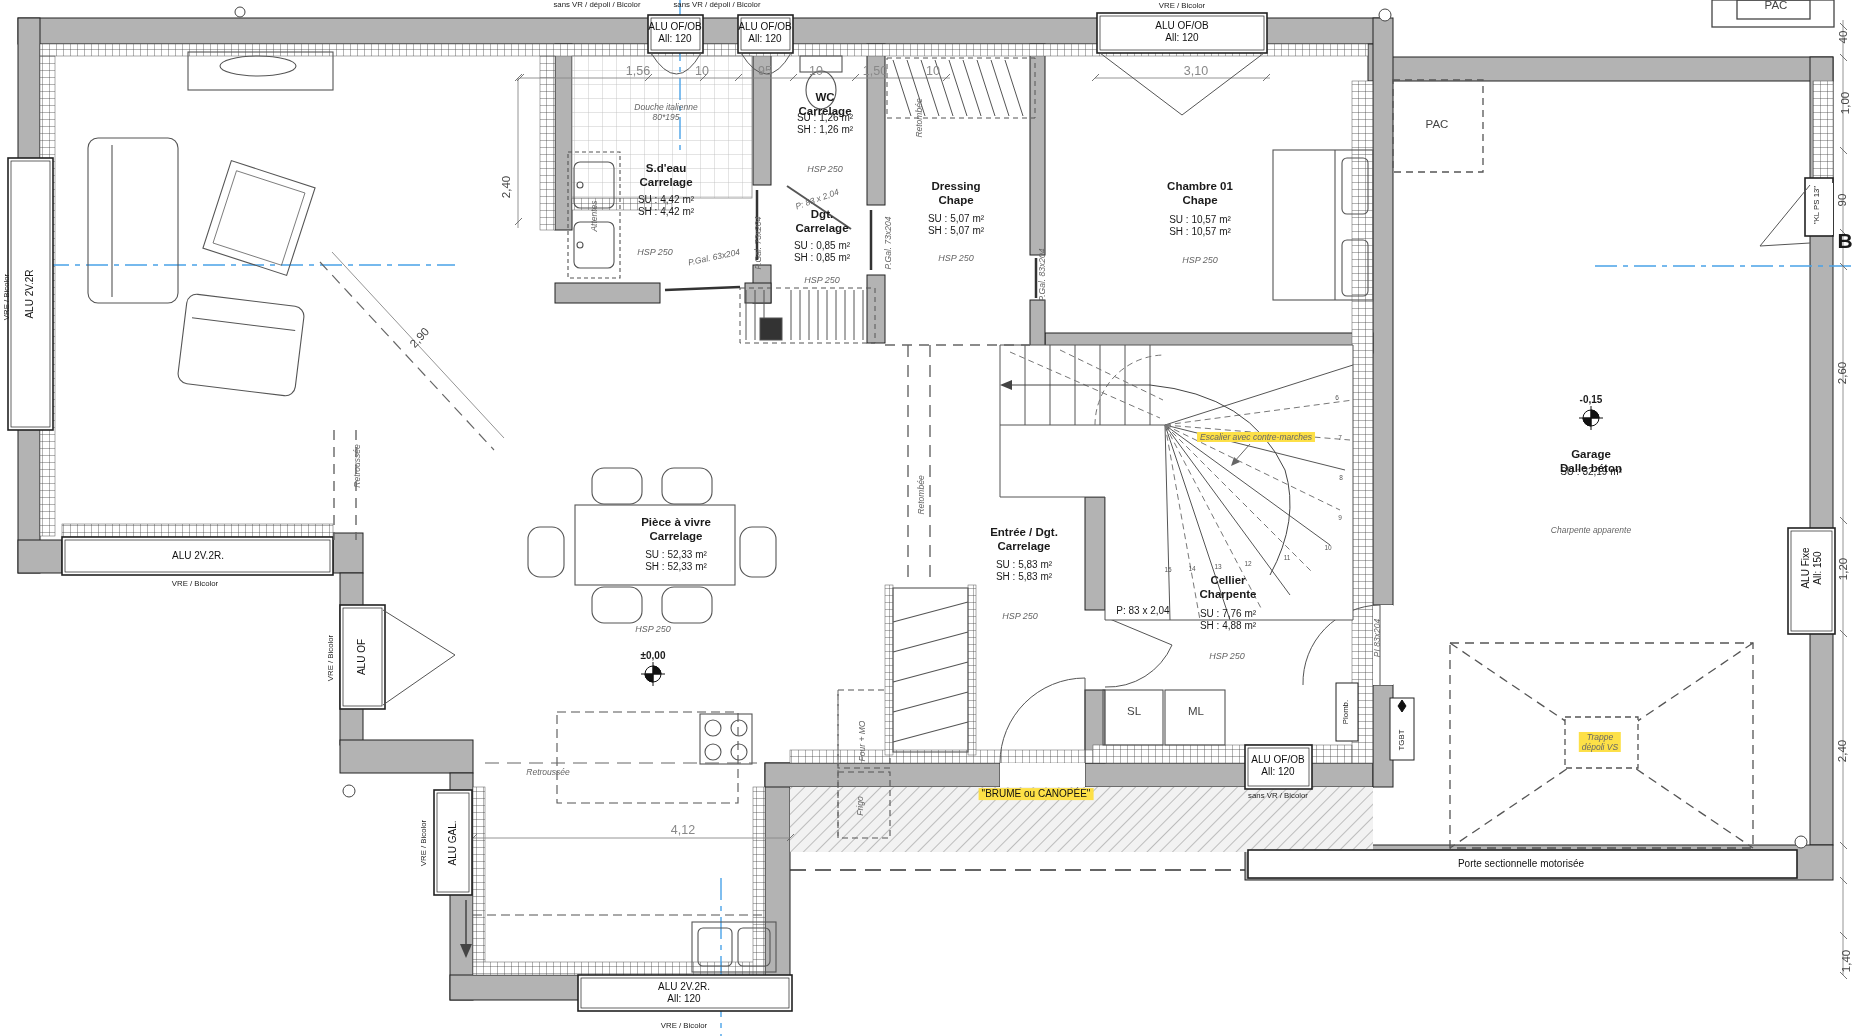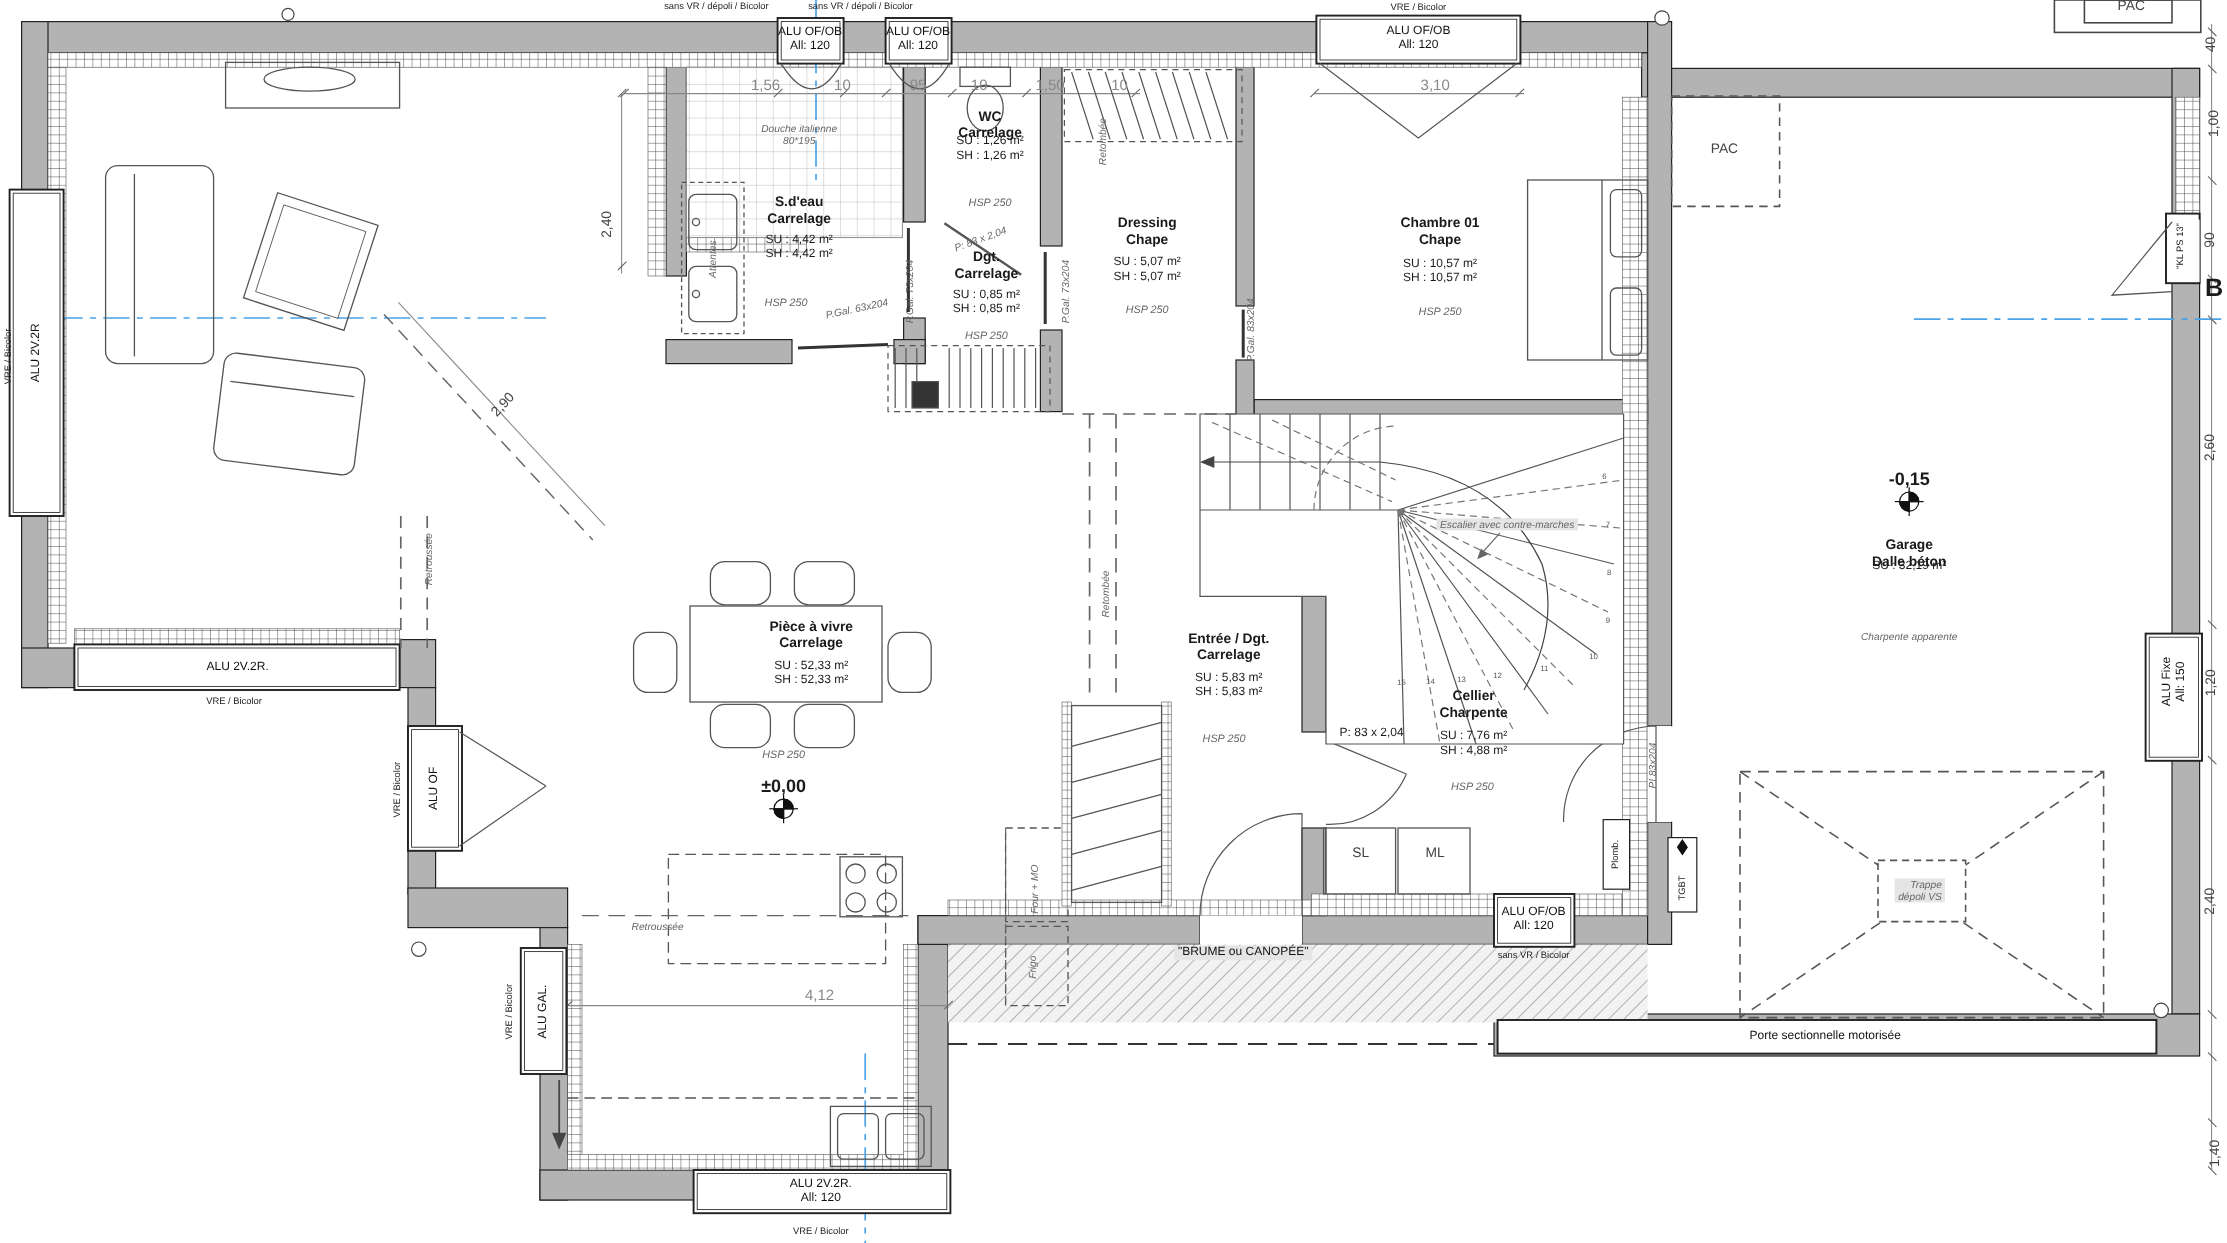--- a/index.html
+++ b/index.html
@@ -4,30 +4,30 @@
 <style>
   html,body{margin:0;padding:0;background:#fff;}
   #plan{position:relative;width:1856px;height:1036px;background:#fff;overflow:hidden;
         font-family:"Liberation Sans",sans-serif;}
   #plan svg{position:absolute;left:0;top:0;}
   #labels{position:absolute;left:0;top:0;width:100%;height:100%;}
   .lbl{position:absolute;transform:translate(-50%,-50%);white-space:pre-line;text-align:center;
        color:#1a1a1a;line-height:1.18;}
   .room{font-weight:700;font-size:11.5px;}
   .val{font-size:10px;}
-  .lvl{font-weight:700;font-size:15px;text-align:right;}
+  .lvl{font-weight:700;font-size:10px;text-align:right;}
   .hsp{font-size:9px;font-style:italic;color:#666;}
   .ann{font-size:8.5px;font-style:italic;color:#666;}
   .dim{font-size:11.5px;color:#444;}
   .dimd{font-size:12.5px;color:#888;}
   .win{font-size:10px;color:#111;}
   .tiny{font-size:7.8px;color:#222;}
   .steps{font-size:6.5px;color:#555;}
   .b{font-size:21px;font-weight:800;}
-  .bg{background:#e5e5e5;padding:0 3px;text-align:right;}
+  .bg{background:#fde047;padding:0 3px;}
 </style>
 </head>
 <body>
 
 <div id="plan">
 <svg width="1856" height="1036" viewBox="0 0 1856 1036">
   <defs>
     <pattern id="ins" width="7" height="7" patternUnits="userSpaceOnUse">
       <rect width="7" height="7" fill="#fff"></rect>
       <path d="M0,0H7M0,0V7" stroke="#444" stroke-width="0.8" fill="none"></path>

